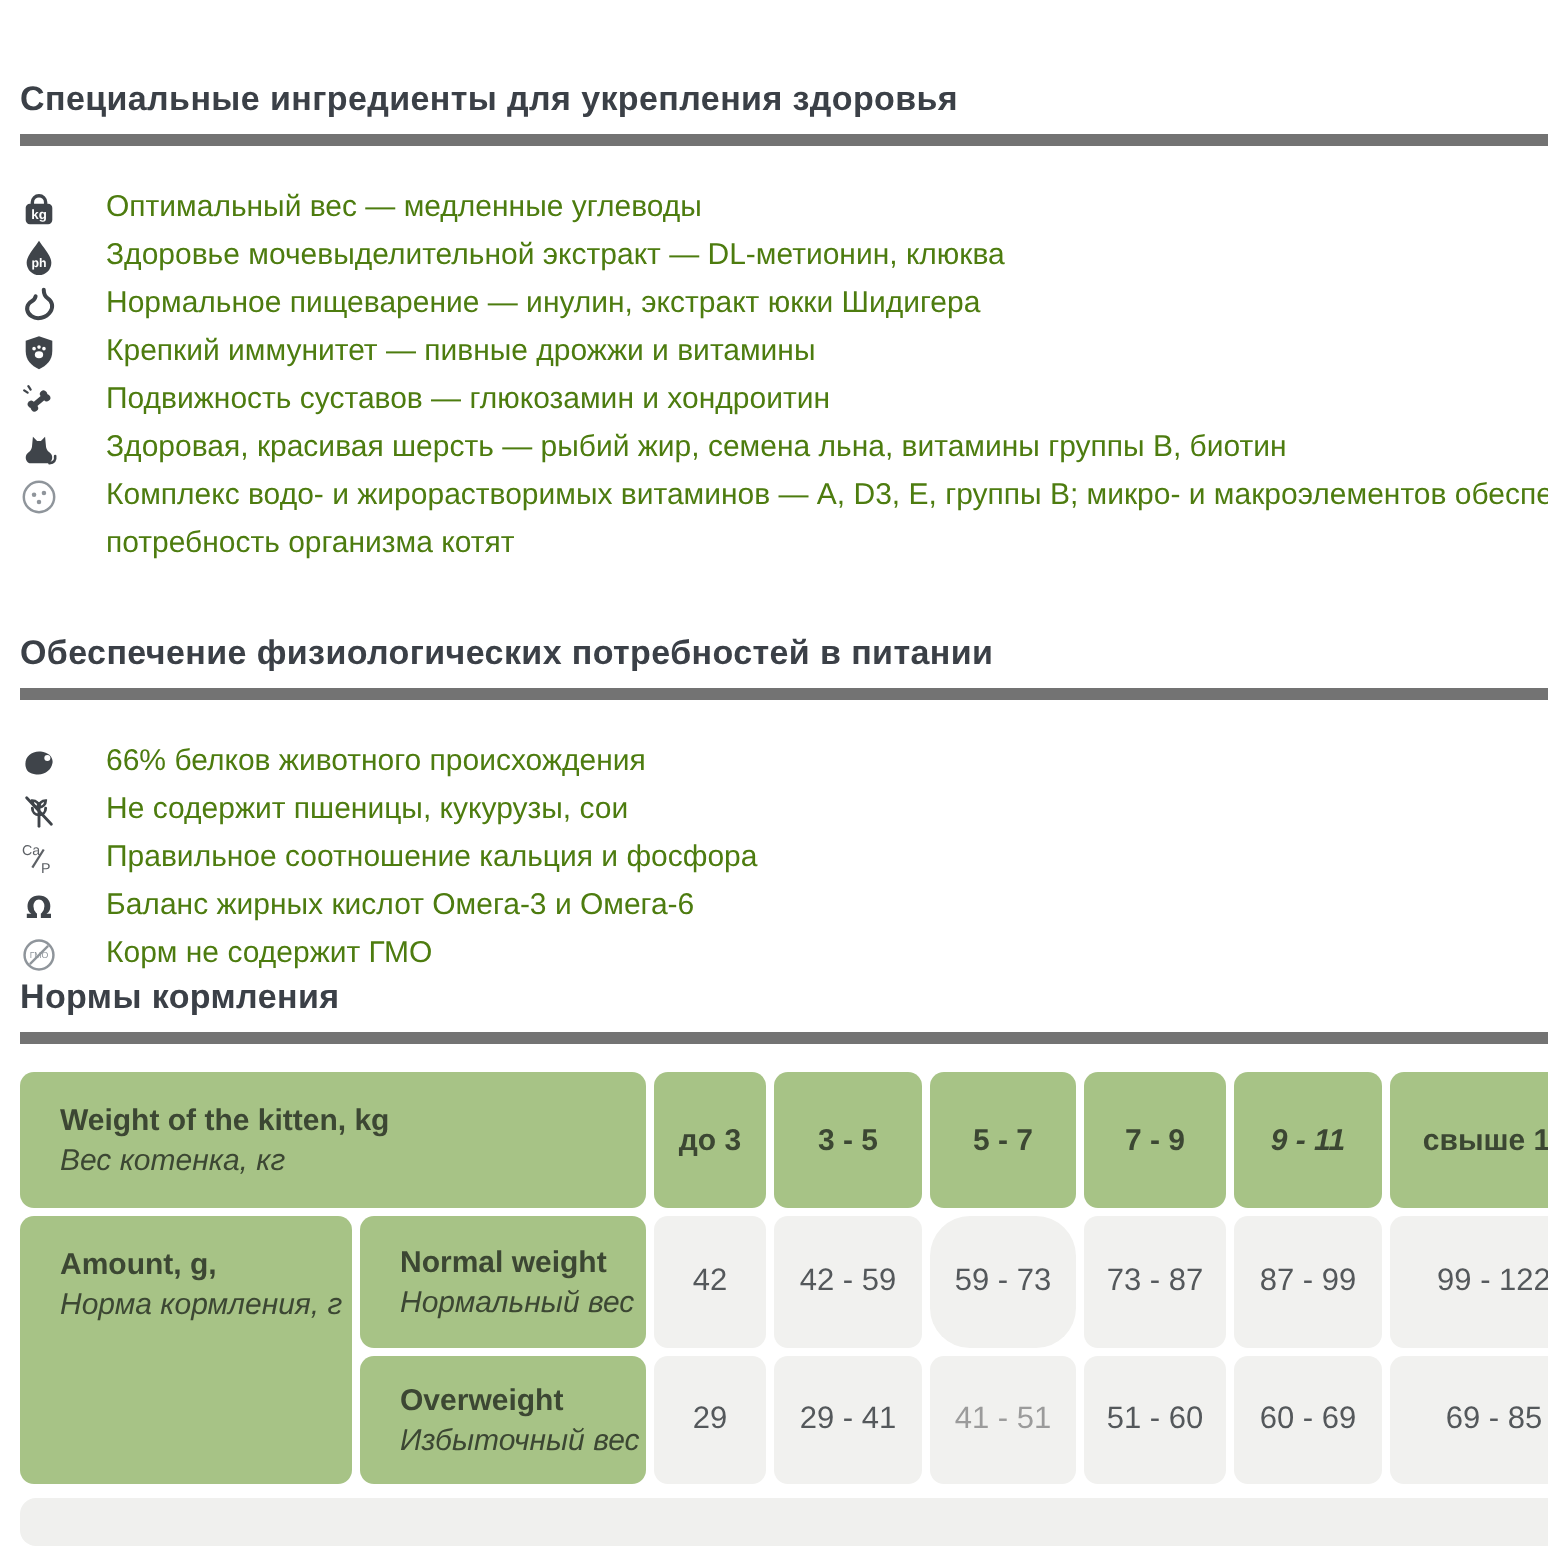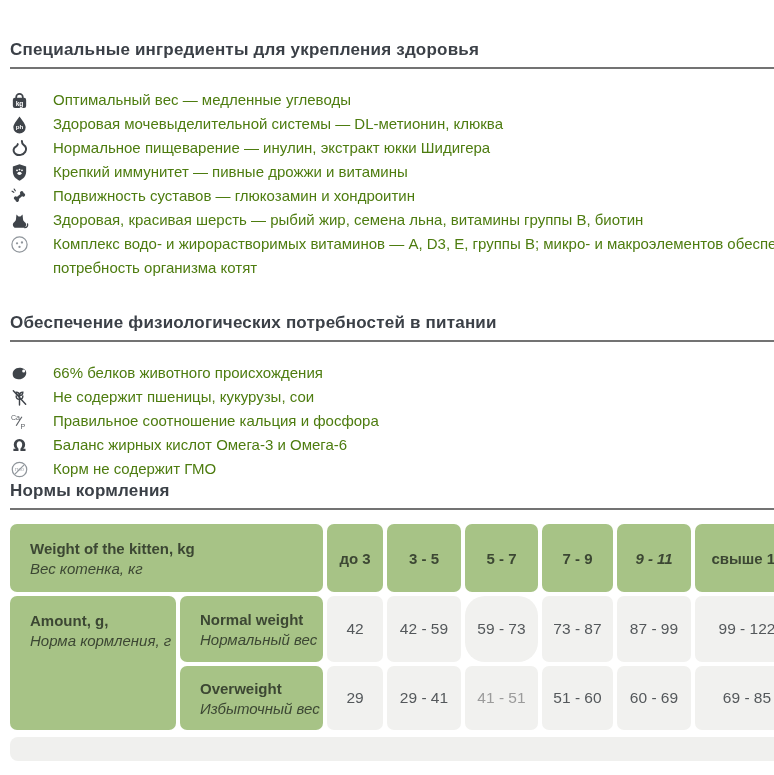--- a/index.html
+++ b/index.html
@@ -11,21 +11,21 @@
     overflow: hidden;
     background: #fff;
     font-family: "Liberation Sans", "DejaVu Sans", sans-serif;
     color: #4e5256;
   }
   #content { padding-top: 40px; }
   .section { margin-top: 0; }
   .section + .section { margin-top: 33px; }
   .section-head {
     margin-left: 10px;
-    border-bottom: 2px solid #737373;
+    border-bottom: 6px solid #737373;
   }
   .section-title {
     margin: 0;
     padding-bottom: 7px;
     font-size: 17px;
     font-weight: bold;
     letter-spacing: .2px;
     color: #3b4047;
   }
   .list {
@@ -103,21 +103,21 @@
             </span>
             <span class="item-text"><span class="l1">Оптимальный вес — медленные углеводы</span></span>
           </li>
           <li>
             <span class="item-icon">
               <svg width="19" height="19" viewBox="0 0 20 20">
                 <path d="M10 1.5 C7 6 3.5 9.5 3.5 13 a6.5 6.5 0 0 0 13 0 C16.5 9.5 13 6 10 1.5 Z" fill="#3f444a"></path>
                 <text x="10" y="15" font-size="6.5" font-weight="bold" fill="#fff" text-anchor="middle" font-family="sans-serif">ph</text>
               </svg>
             </span>
-            <span class="item-text"><span class="l1">Здоровая мочевыделительной системы — DL-метионин, клюква</span></span>
+            <span class="item-text"><span class="l1">Здоровье мочевыделительной экстракт — DL-метионин, клюква</span></span>
           </li>
           <li>
             <span class="item-icon">
               <svg width="19" height="19" viewBox="0 0 20 20">
                 <path d="M12.5 2 c0 2.5 .6 3.5 2.1 4.5 c2.5 1.6 3 4.6 1.4 7 c-2.2 3.4 -7 4.4 -9.9 2.4 c-2.5 -1.7 -3 -4.5 -1.5 -6.5 c1.3 -1.7 3.1 -1.4 3.6 -4" fill="none" stroke="#3f444a" stroke-width="2.1" stroke-linecap="round"></path>
               </svg>
             </span>
             <span class="item-text"><span class="l1">Нормальное пищеварение — инулин, экстракт юкки Шидигера</span></span>
           </li>
           <li>

